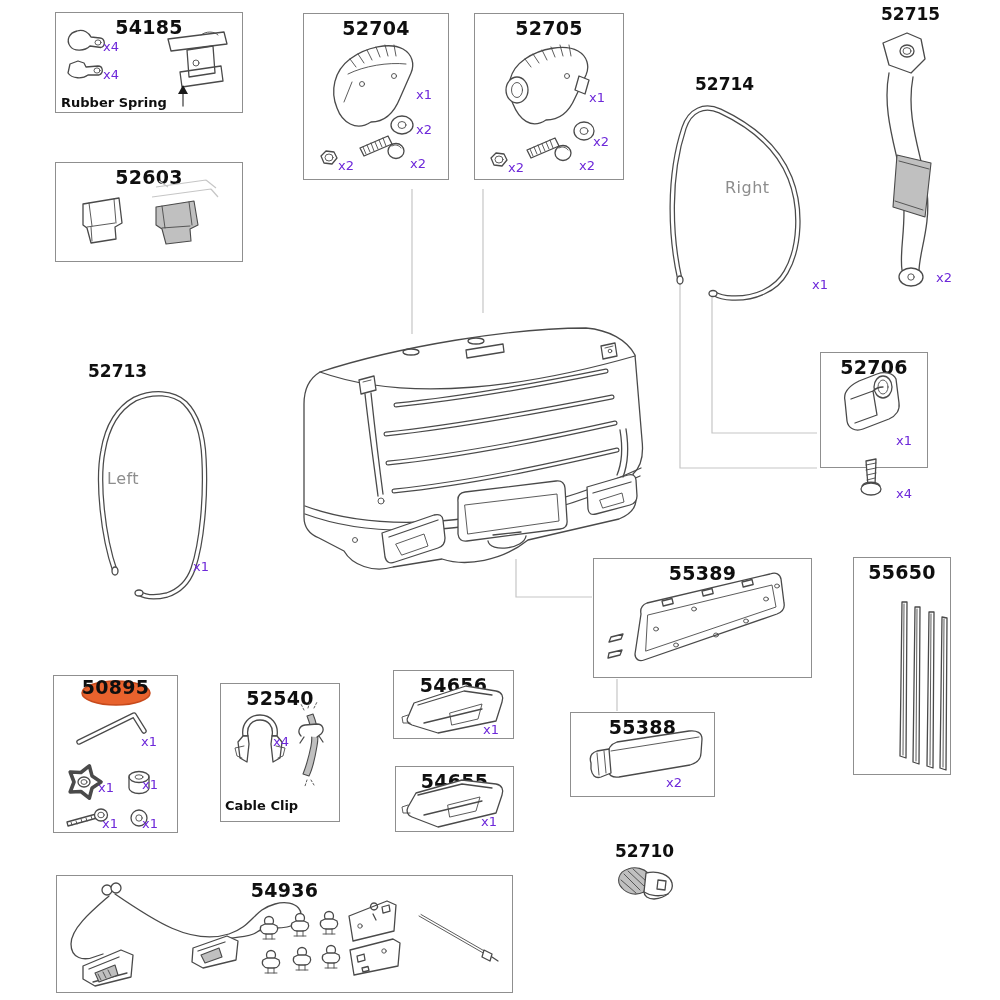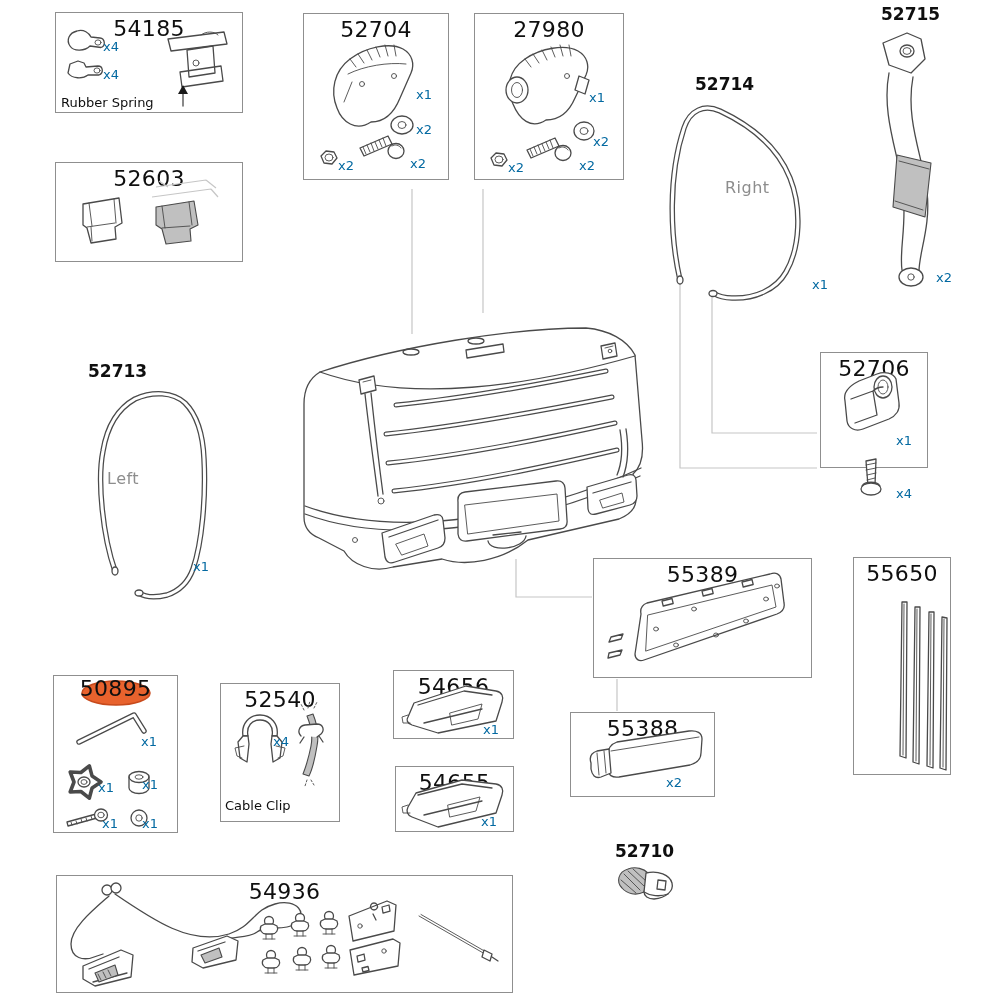--- a/index.html
+++ b/index.html
@@ -1,24 +1,24 @@
 <!DOCTYPE html>
 <html><head>
 <meta charset="utf-8">
 <style>
   html,body{margin:0;padding:0;}
   body{width:1000px;height:1000px;background:#fff;position:relative;overflow:hidden;
        font-family:"DejaVu Sans","Liberation Sans",sans-serif;}
   .pbox{position:absolute;border:1px solid #8f8f8f;background:#fff;box-sizing:border-box;}
   .pgrp{position:absolute;}
-  .pnum{position:absolute;top:3px;left:0;width:100%;text-align:center;font-size:22px;
-        font-weight:400;color:#0f0f0f;letter-spacing:.3px;white-space:nowrap;}
+  .pnum{position:absolute;top:3px;left:0;width:100%;text-align:center;font-size:19px;
+        font-weight:700;color:#0f0f0f;letter-spacing:.3px;white-space:nowrap;}
   .fnum{position:absolute;font-size:17px;font-weight:700;color:#0f0f0f;white-space:nowrap;}
-  .qty{position:absolute;font-size:13px;color:#0369a1;white-space:nowrap;}
-  .cap{position:absolute;font-size:13px;font-weight:400;color:#0f0f0f;white-space:nowrap;}
+  .qty{position:absolute;font-size:13px;color:#6d28d9;white-space:nowrap;}
+  .cap{position:absolute;font-size:13px;font-weight:700;color:#0f0f0f;white-space:nowrap;}
   .side{position:absolute;font-size:16px;color:#8d8d8d;letter-spacing:.5px;white-space:nowrap;}
   svg.art{position:absolute;left:0;top:0;}
   .ln{fill:none;stroke:#4a4a4a;stroke-width:1.3;stroke-linecap:round;stroke-linejoin:round;}
   .lnf{fill:#fff;stroke:#4a4a4a;stroke-width:1.3;stroke-linecap:round;stroke-linejoin:round;}
   .thin{fill:none;stroke:#4a4a4a;stroke-width:.9;stroke-linecap:round;}
   .gry{fill:#c0c0c0;stroke:#4a4a4a;stroke-width:1.1;stroke-linejoin:round;}
   .lt{fill:none;stroke:#c6c6c6;stroke-width:1.2;}
   .tube{fill:none;stroke:#4a4a4a;stroke-width:5.5;stroke-linecap:round;stroke-linejoin:round;}
   .tubein{fill:none;stroke:#fff;stroke-width:3;stroke-linecap:round;stroke-linejoin:round;}
   .rib{fill:none;stroke:#4a4a4a;stroke-width:5;stroke-linecap:round;}
@@ -79,21 +79,21 @@
     <path class="lnf" d="M17 142 L22 137 L30 138 L33 144 L28 150 L20 149 Z"></path>
       <ellipse class="thin" cx="25" cy="143.5" rx="4" ry="3.5"></ellipse>
   </svg>
   <span class="qty" style="left:112px;top:73px">x1</span>
   <span class="qty" style="left:112px;top:108px">x2</span>
   <span class="qty" style="left:106px;top:142px">x2</span>
   <span class="qty" style="left:34px;top:144px">x2</span>
 </div>
 
 <div class="pbox" style="left:474px;top:13px;width:150px;height:167px">
-  <div class="pnum">27980</div>
+  <div class="pnum">52705</div>
   <svg class="art" width="150" height="167" viewBox="0 0 150 167">
     <path class="lnf" d="M38 90 C30 74 34 56 50 45 C66 34 90 30 103 37 C112 42 115 52 111 61 L100 84 C94 98 84 106 71 106 C56 116 44 105 38 90 Z"></path>
     <path class="thin" d="M50 45 L56 53 M58 40 L64 49 M67 36 L72 46 M76 33 L80 43 M85 31 L88 42 M94 31 L96 42"></path>
     <ellipse class="lnf" cx="42" cy="76" rx="11" ry="13"></ellipse>
       <ellipse class="thin" cx="42" cy="76" rx="5.5" ry="7.5"></ellipse>
     <path class="lnf" d="M104 62 L114 66 L110 80 L100 76 Z"></path>
     <circle class="thin" cx="92" cy="62" r="2.5"></circle>
     <ellipse class="lnf" cx="109" cy="117" rx="10" ry="9"></ellipse>
       <ellipse class="thin" cx="109" cy="117" rx="4" ry="3.5"></ellipse>
     <path class="lnf" d="M52 136 L80 124 L84 132 L56 144 Z"></path>

